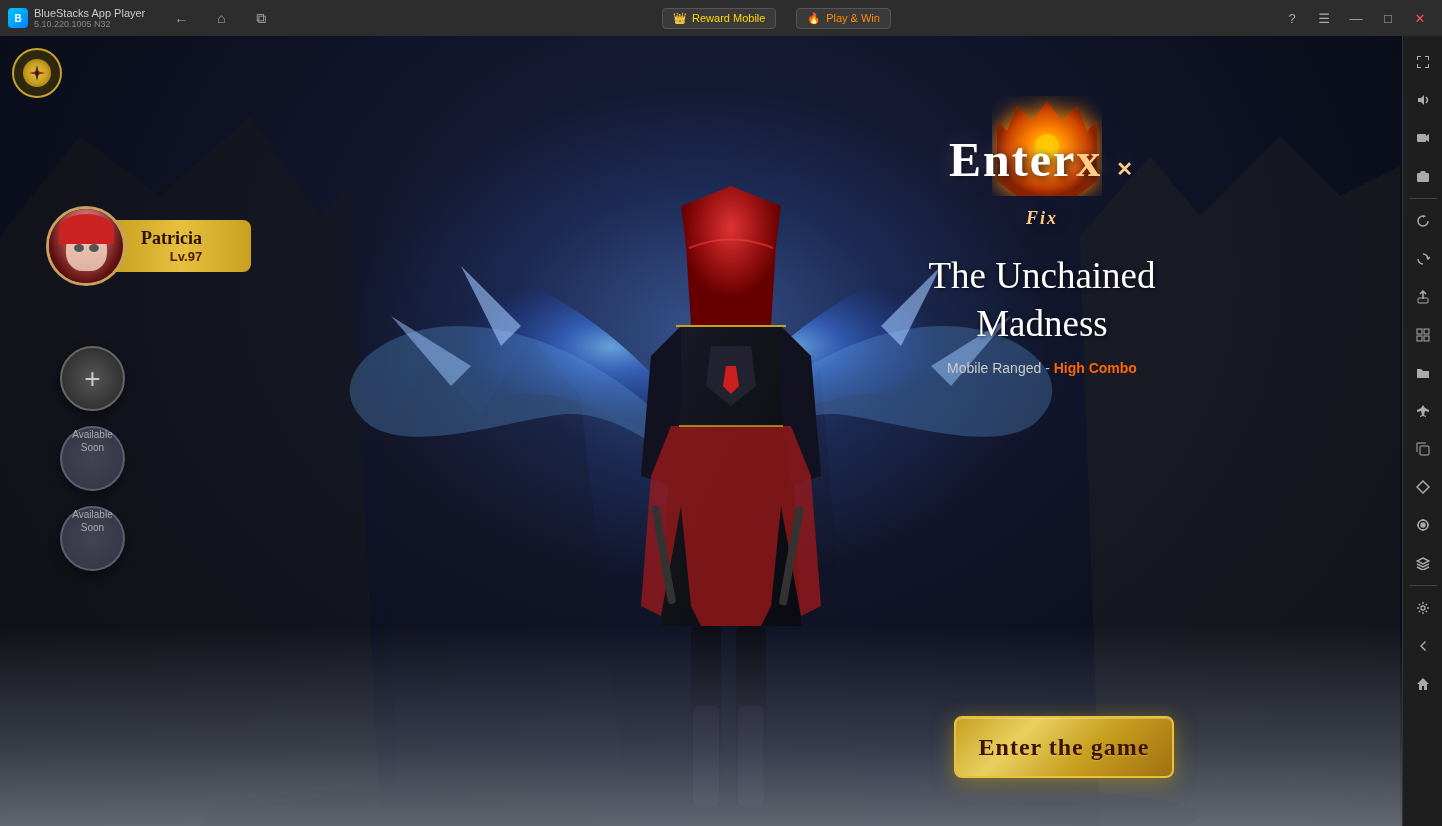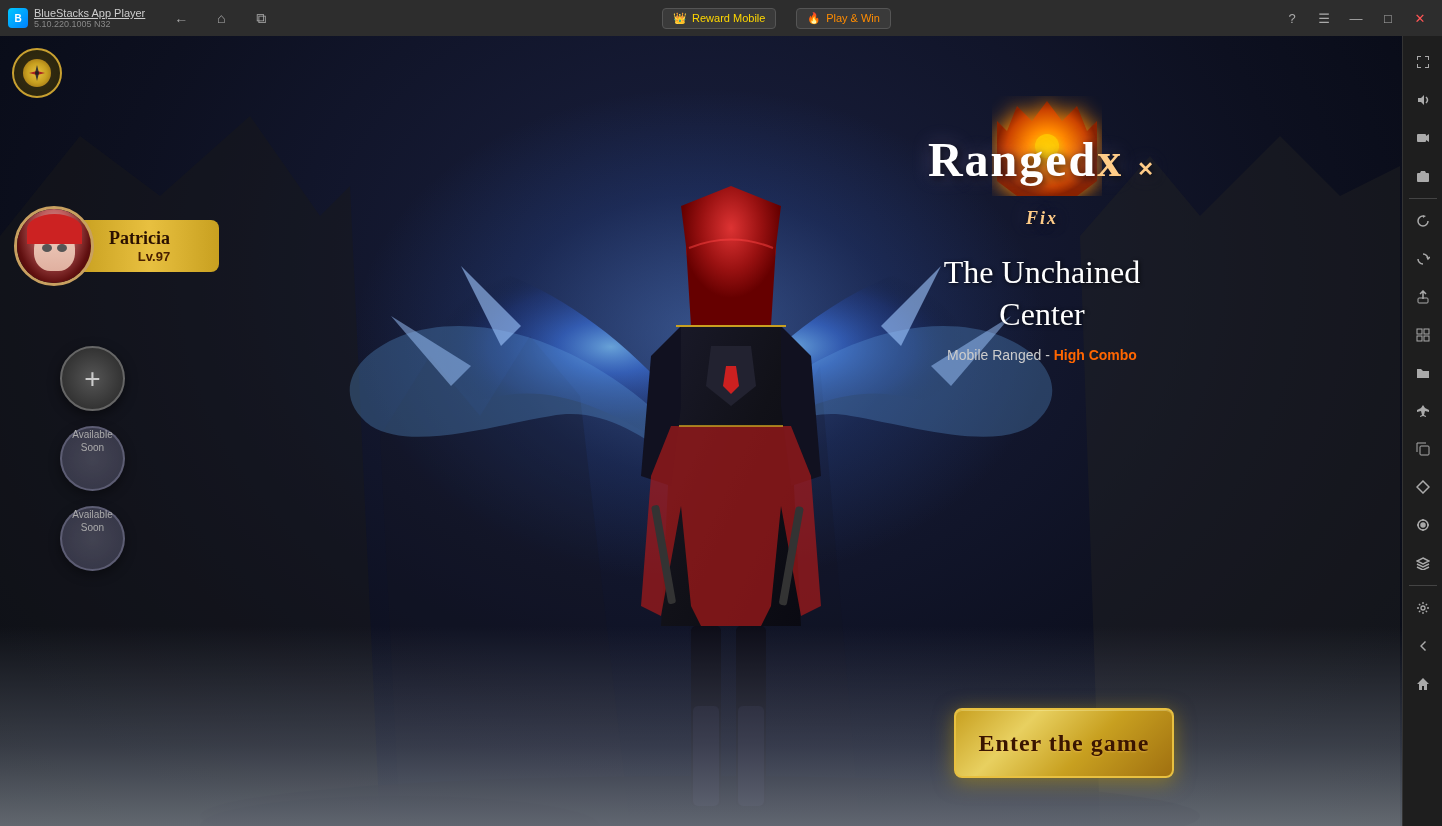--- a/index.html
+++ b/index.html
@@ -35,21 +35,20 @@
       display: flex;
       align-items: center;
       justify-content: center;
       font-size: 10px;
       color: white;
       font-weight: bold;
     }
     .titlebar-title {
       color: #ccc;
       font-size: 11px;
-      text-decoration: underline;
     }
     .titlebar-subtitle {
       color: #888;
       font-size: 9px;
     }
     .titlebar-nav {
       display: flex;
       align-items: center;
       gap: 12px;
       margin-left: 16px;
@@ -157,21 +156,21 @@
       transform: translateX(-50%);
       width: 700px;
       height: 500px;
       background: radial-gradient(ellipse at center, rgba(100,160,255,0.4) 0%, rgba(50,100,200,0.2) 40%, transparent 70%);
     }
 
     
     .char-info-card {
       position: absolute;
       top: 170px;
-      left: 14px;
+      left: 46px;
       display: flex;
       align-items: center;
       gap: 0;
     }
     .char-avatar {
       width: 80px;
       height: 80px;
       border-radius: 50%;
       background: linear-gradient(135deg, #8B0000 0%, #4a0000 100%);
       border: 3px solid #c8a060;
@@ -264,42 +263,42 @@
       font-size: 48px;
       font-weight: bold;
       color: #ffffff;
       text-shadow: 2px 2px 8px rgba(0,0,0,0.8), 0 0 20px rgba(200,180,255,0.3);
       letter-spacing: 2px;
       line-height: 1;
     }
     .game-subtitle {
       margin-top: 20px;
       font-family: serif;
-      font-size: 32px;
+      font-size: 37px;
       color: #ffffff;
       text-shadow: 1px 1px 4px rgba(0,0,0,0.8);
       line-height: 1.3;
     }
     .game-desc {
       margin-top: 12px;
       color: #cccccc;
       font-size: 14px;
     }
     .game-desc-highlight {
       color: #ff6600;
       font-weight: bold;
     }
 
     
     .enter-game-btn {
       position: absolute;
       bottom: 50px;
       right: 230px;
       width: 220px;
-      height: 70px;
+      height: 62px;
       background: linear-gradient(135deg, #c8a020 0%, #e8d060 30%, #c8a020 60%, #a07010 100%);
       border: 2px solid #e8c040;
       border-radius: 8px;
       display: flex;
       align-items: center;
       justify-content: center;
       cursor: pointer;
       box-shadow: 0 4px 20px rgba(200,160,0,0.5), inset 0 1px 0 rgba(255,255,200,0.3);
       position: absolute;
     }
@@ -548,28 +547,28 @@
       <div class="selector-slot">
         <span>Available Soon</span>
       </div>
       <div class="selector-slot">
         <span>Available Soon</span>
       </div>
     </div>
 
     <div class="game-title-area">
       <div class="game-title">
-        <span>Ranged</span><span style="color:#ffcc88;">x</span>
+        <span>Enter</span><span style="color:#ffcc88;">x</span>
         <span style="font-size:20px;color:#ffcc88;">✕</span>
         <br>
         <span style="font-size:18px;color:#ffcc88;font-style:italic;margin-top:16px;">Fix</span>
       </div>
       <div class="game-subtitle">
         <span>The Unchained</span><br>
-        <span>Center</span>
+        <span>Madness</span>
       </div>
       <div class="game-desc">
         <span>Mobile Ranged - </span><span class="game-desc-highlight">High Combo</span>
       </div>
     </div>
 
     <div class="enter-game-btn" style="position:absolute;bottom:48px;right:228px;">
       <span class="enter-game-text">Enter the game</span>
     </div>
 

